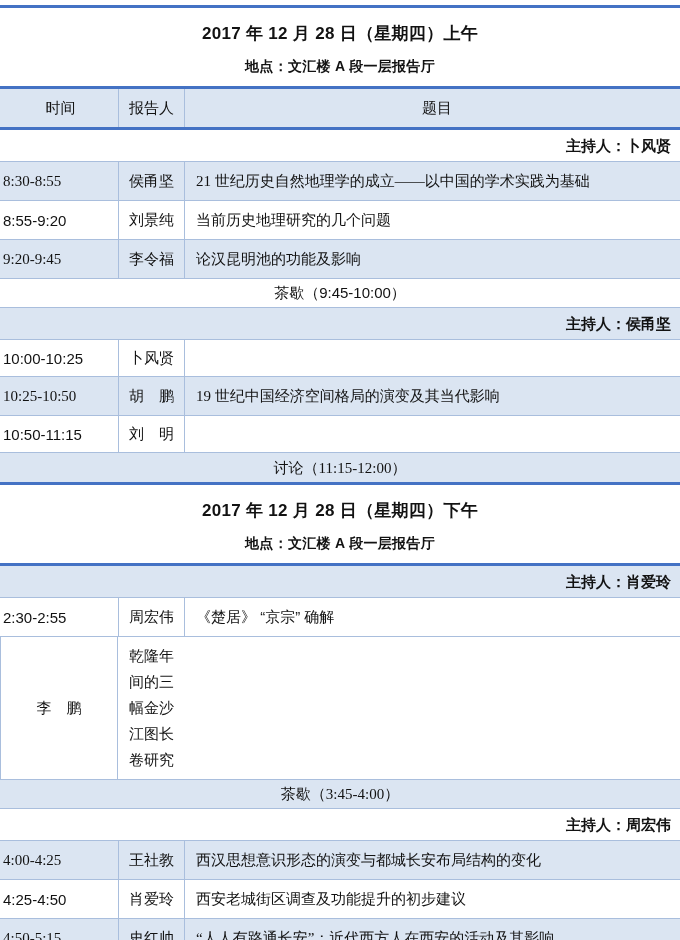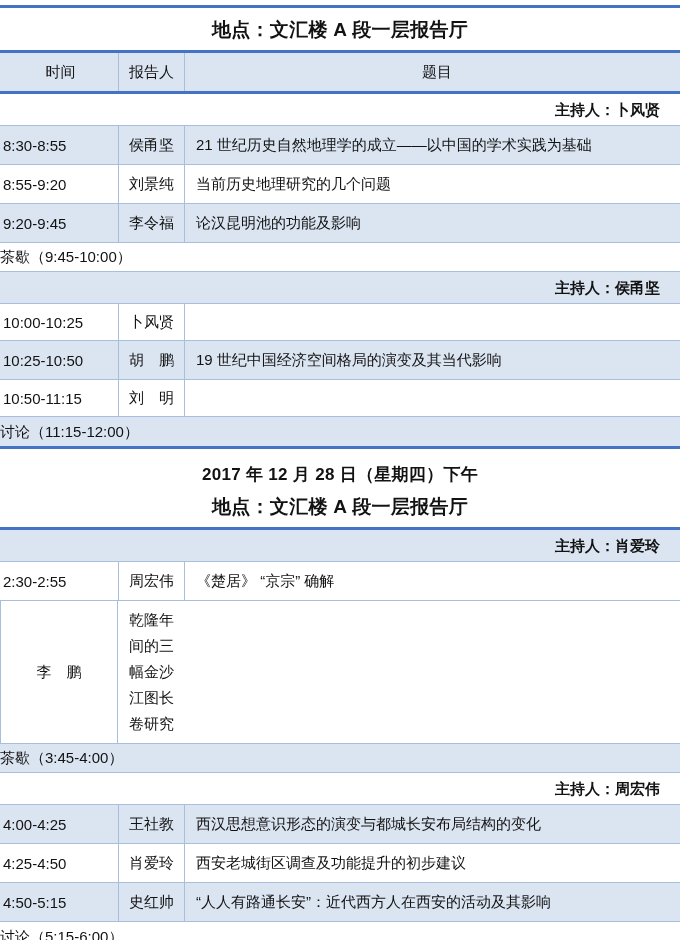--- a/index.html
+++ b/index.html
@@ -15,63 +15,64 @@
     font-family:"Liberation Sans","DejaVu Sans",sans-serif;
     color:var(--ink); padding-top:5px;
   }
   .top-rule{ height:3px; background:var(--accent); }
   .session-title{
     margin:16px 0 0; text-align:center;
     font-size:17px; font-weight:bold; line-height:20px; letter-spacing:.3px;
   }
   .session-location{
     margin:12px 0 10px; text-align:center;
-    font-size:19px; font-weight:bold; line-height:20px; letter-spacing:.3px;
+    font-size:14px; font-weight:bold; line-height:20px; letter-spacing:.3px;
   }
   .tbl{
     border-top:3px solid var(--accent);
     border-bottom:3px solid var(--accent);
     font-size:15px;
   }
   .hdr-row{
     display:grid; grid-template-columns:118px 67px 1fr;
     background:var(--shade);
     border-bottom:3px solid var(--accent);
     min-height:30px;
   }
   .hdr-row .cell{ justify-content:center; padding:0; }
   .row{
     display:grid; grid-template-columns:118px 67px 1fr;
     border-bottom:1px solid var(--grid);
   }
   .rows .row:last-child{ border-bottom:none; }
-  .shaded{ background:var(--shade); }
+  .shaded{ background:var(--shade);font-family:Liberation Serif, serif; }
   .cell{ display:flex; align-items:center; min-height:36px; }
   .cell.time{ padding-left:3px; }
   .cell.speaker{
     justify-content:center; align-self:stretch;
     border-left:1px solid var(--grid); border-right:1px solid var(--grid);
     padding:0 6px; white-space:nowrap;
   }
   .cell.topic{ padding:6px 2px 6px 11px; line-height:26px; }
   .row.full{ display:flex; align-items:center; }
   .row.full .full-text{ width:100%; line-height:20px; }
   .row.break-row{ min-height:29px; }
   .row.discussion-row{ min-height:29px; }
-  .row.break-row .full-text, .row.discussion-row .full-text{ text-align:left; }
+  .row.break-row .full-text, .row.discussion-row .full-text{ text-align:center; }
   .row.chair-row{ min-height:32px; }
-  .row.chair-row .full-text{ text-align:right; padding-right:20px; font-weight:bold; }
+  .row.chair-row .full-text{ text-align:right; padding-right:9px; font-weight:bold; }
 </style>
 </head>
 <body>
 
 <div class="page">
   <div class="top-rule"></div>
   <div id="sessions-root">
       <section class="session">
+    <h2 class="session-title">2017 年 12 月 28 日（星期四）上午</h2>
     <h3 class="session-location">地点：文汇楼 A 段一层报告厅</h3>
     <div class="tbl">
       <div class="hdr-row">
         <div class="cell time">时间</div>
         <div class="cell speaker">报告人</div>
         <div class="cell topic">题目</div>
       </div>
       <div class="rows">
             <div class="row full chair-row">
     <div class="full-text">主持人：卜风贤</div>

